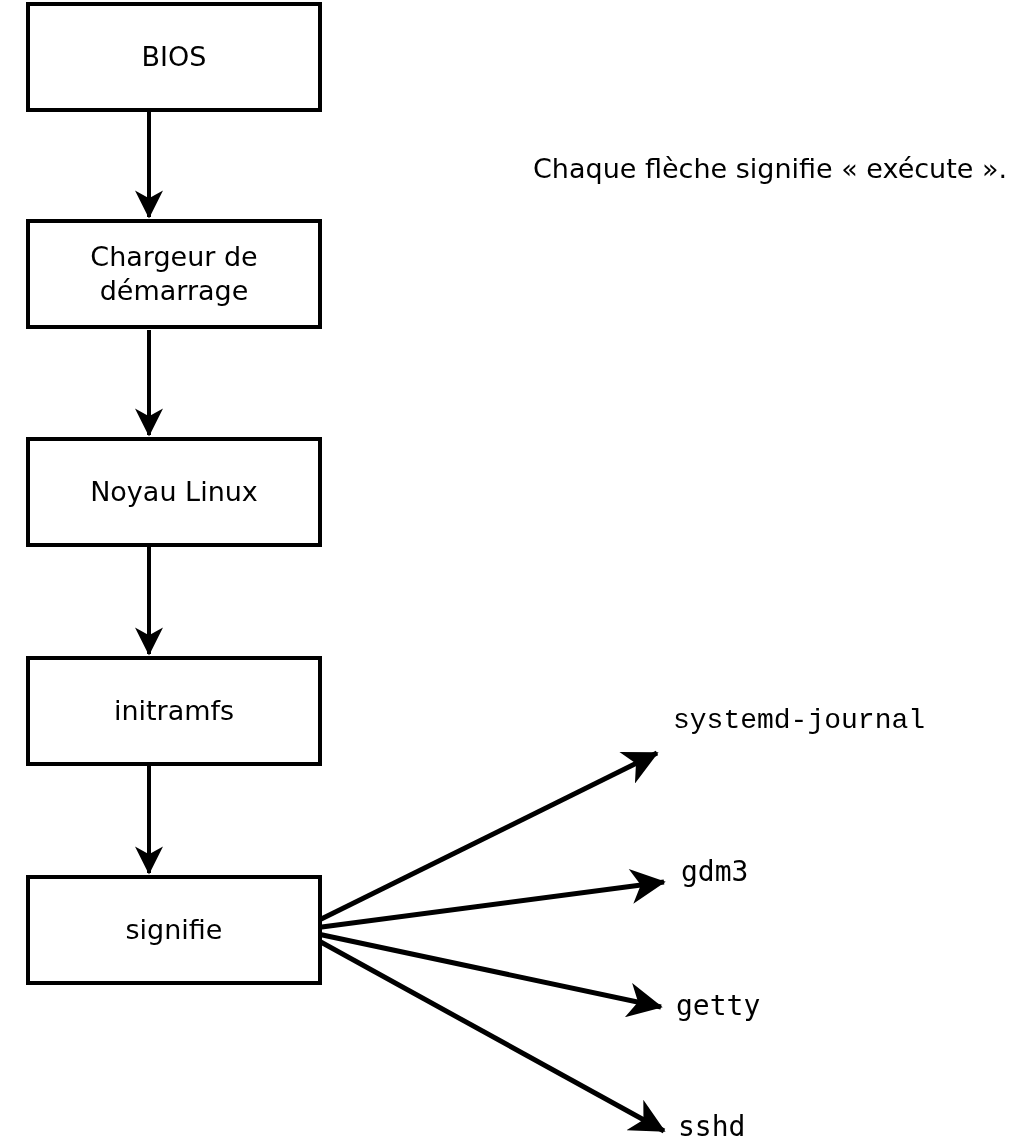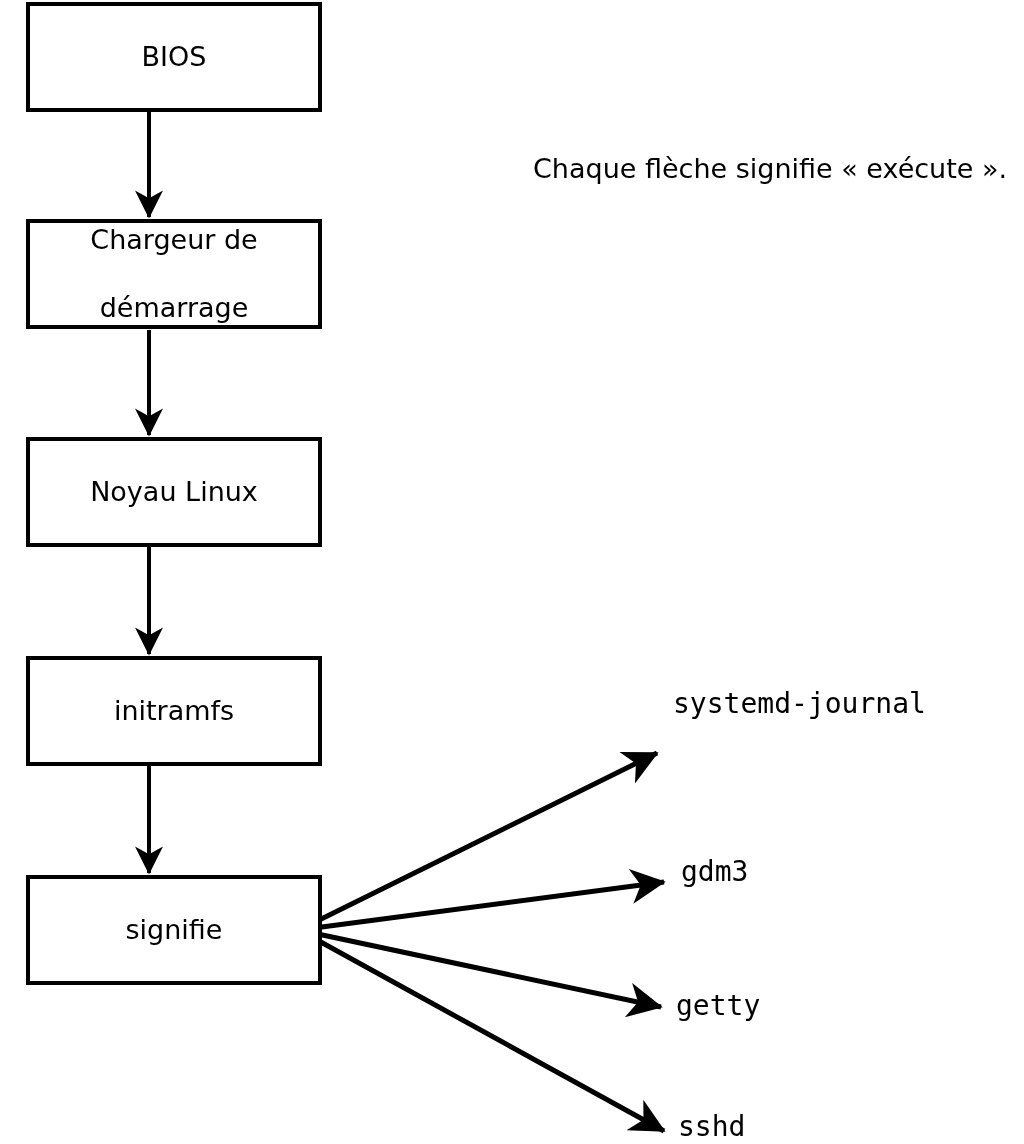--- a/index.html
+++ b/index.html
@@ -47,21 +47,21 @@
     font-size: 27px;
     white-space: nowrap;
   }
   .proc-label {
     position: absolute;
     font-family: "DejaVu Sans Mono", monospace;
     font-size: 28px;
     line-height: 1;
     white-space: nowrap;
   }
-  .proc-journal { left: 673px; top: 690px; }
+  .proc-journal { left: 673px; top: 707px; font-family: Liberation Mono, monospace; }
   .proc-gdm3    { left: 681px; top: 858px; }
   .proc-getty   { left: 676px; top: 992px; }
   .proc-sshd    { left: 678px; top: 1113px; }
 </style>
 </head>
 <body>
 
 <div class="canvas">
 
   <svg class="arrows-layer" viewBox="0 0 1024 1144" xmlns="http://www.w3.org/2000/svg">
@@ -79,21 +79,21 @@
     <line x1="299" y1="930" x2="657" y2="753" stroke="#000000" stroke-width="5" marker-end="url(#ah)"></line>
     <line x1="299" y1="930" x2="664" y2="882" stroke="#000000" stroke-width="5" marker-end="url(#ah)"></line>
     <line x1="299" y1="930" x2="661" y2="1007" stroke="#000000" stroke-width="5" marker-end="url(#ah)"></line>
     <line x1="299" y1="930" x2="664" y2="1131" stroke="#000000" stroke-width="5" marker-end="url(#ah)"></line>
   </svg>
 
   <div class="node-box" style="top:2px;">
     <span>BIOS</span>
   </div>
 
-  <div class="node-box" style="top:219px;justify-content:space-between;">
+  <div class="node-box" style="top:219px;">
     <span>Chargeur de</span>
     <span>démarrage</span>
   </div>
 
   <div class="node-box" style="top:656px;">
     <span>initramfs</span>
   </div>
 
   <div class="node-box" style="top:437px;">
     <span>Noyau Linux</span>

